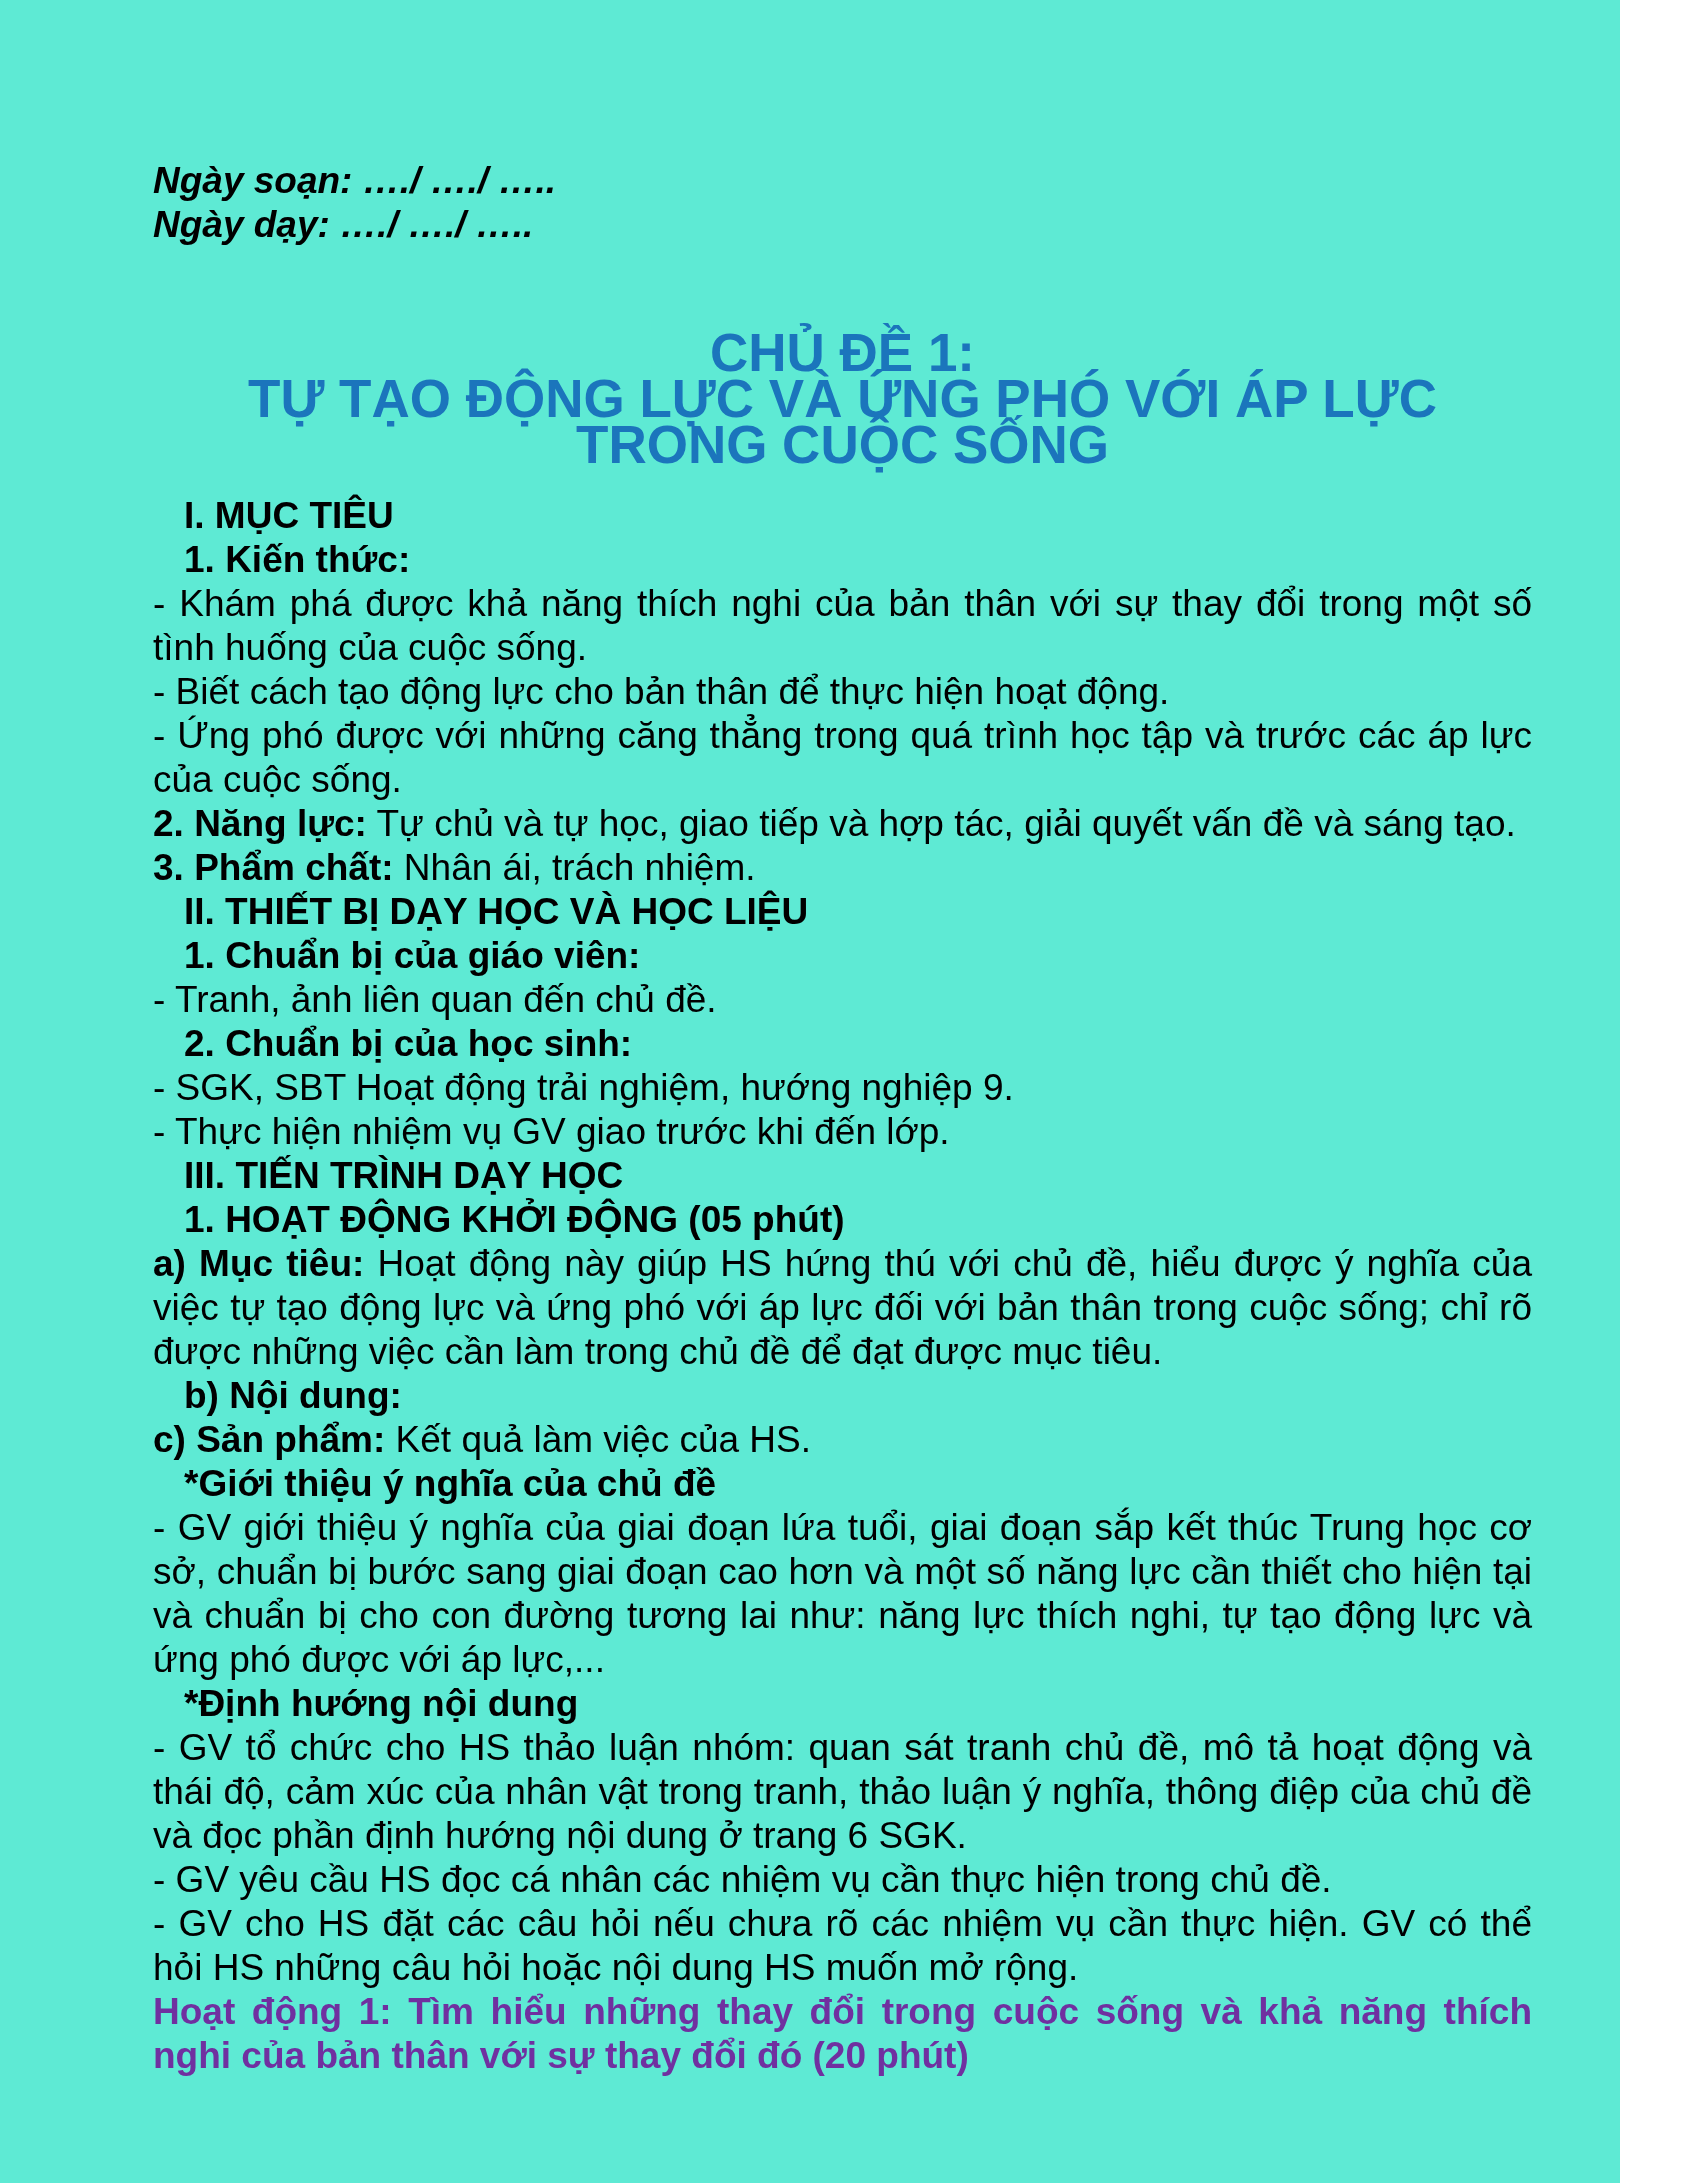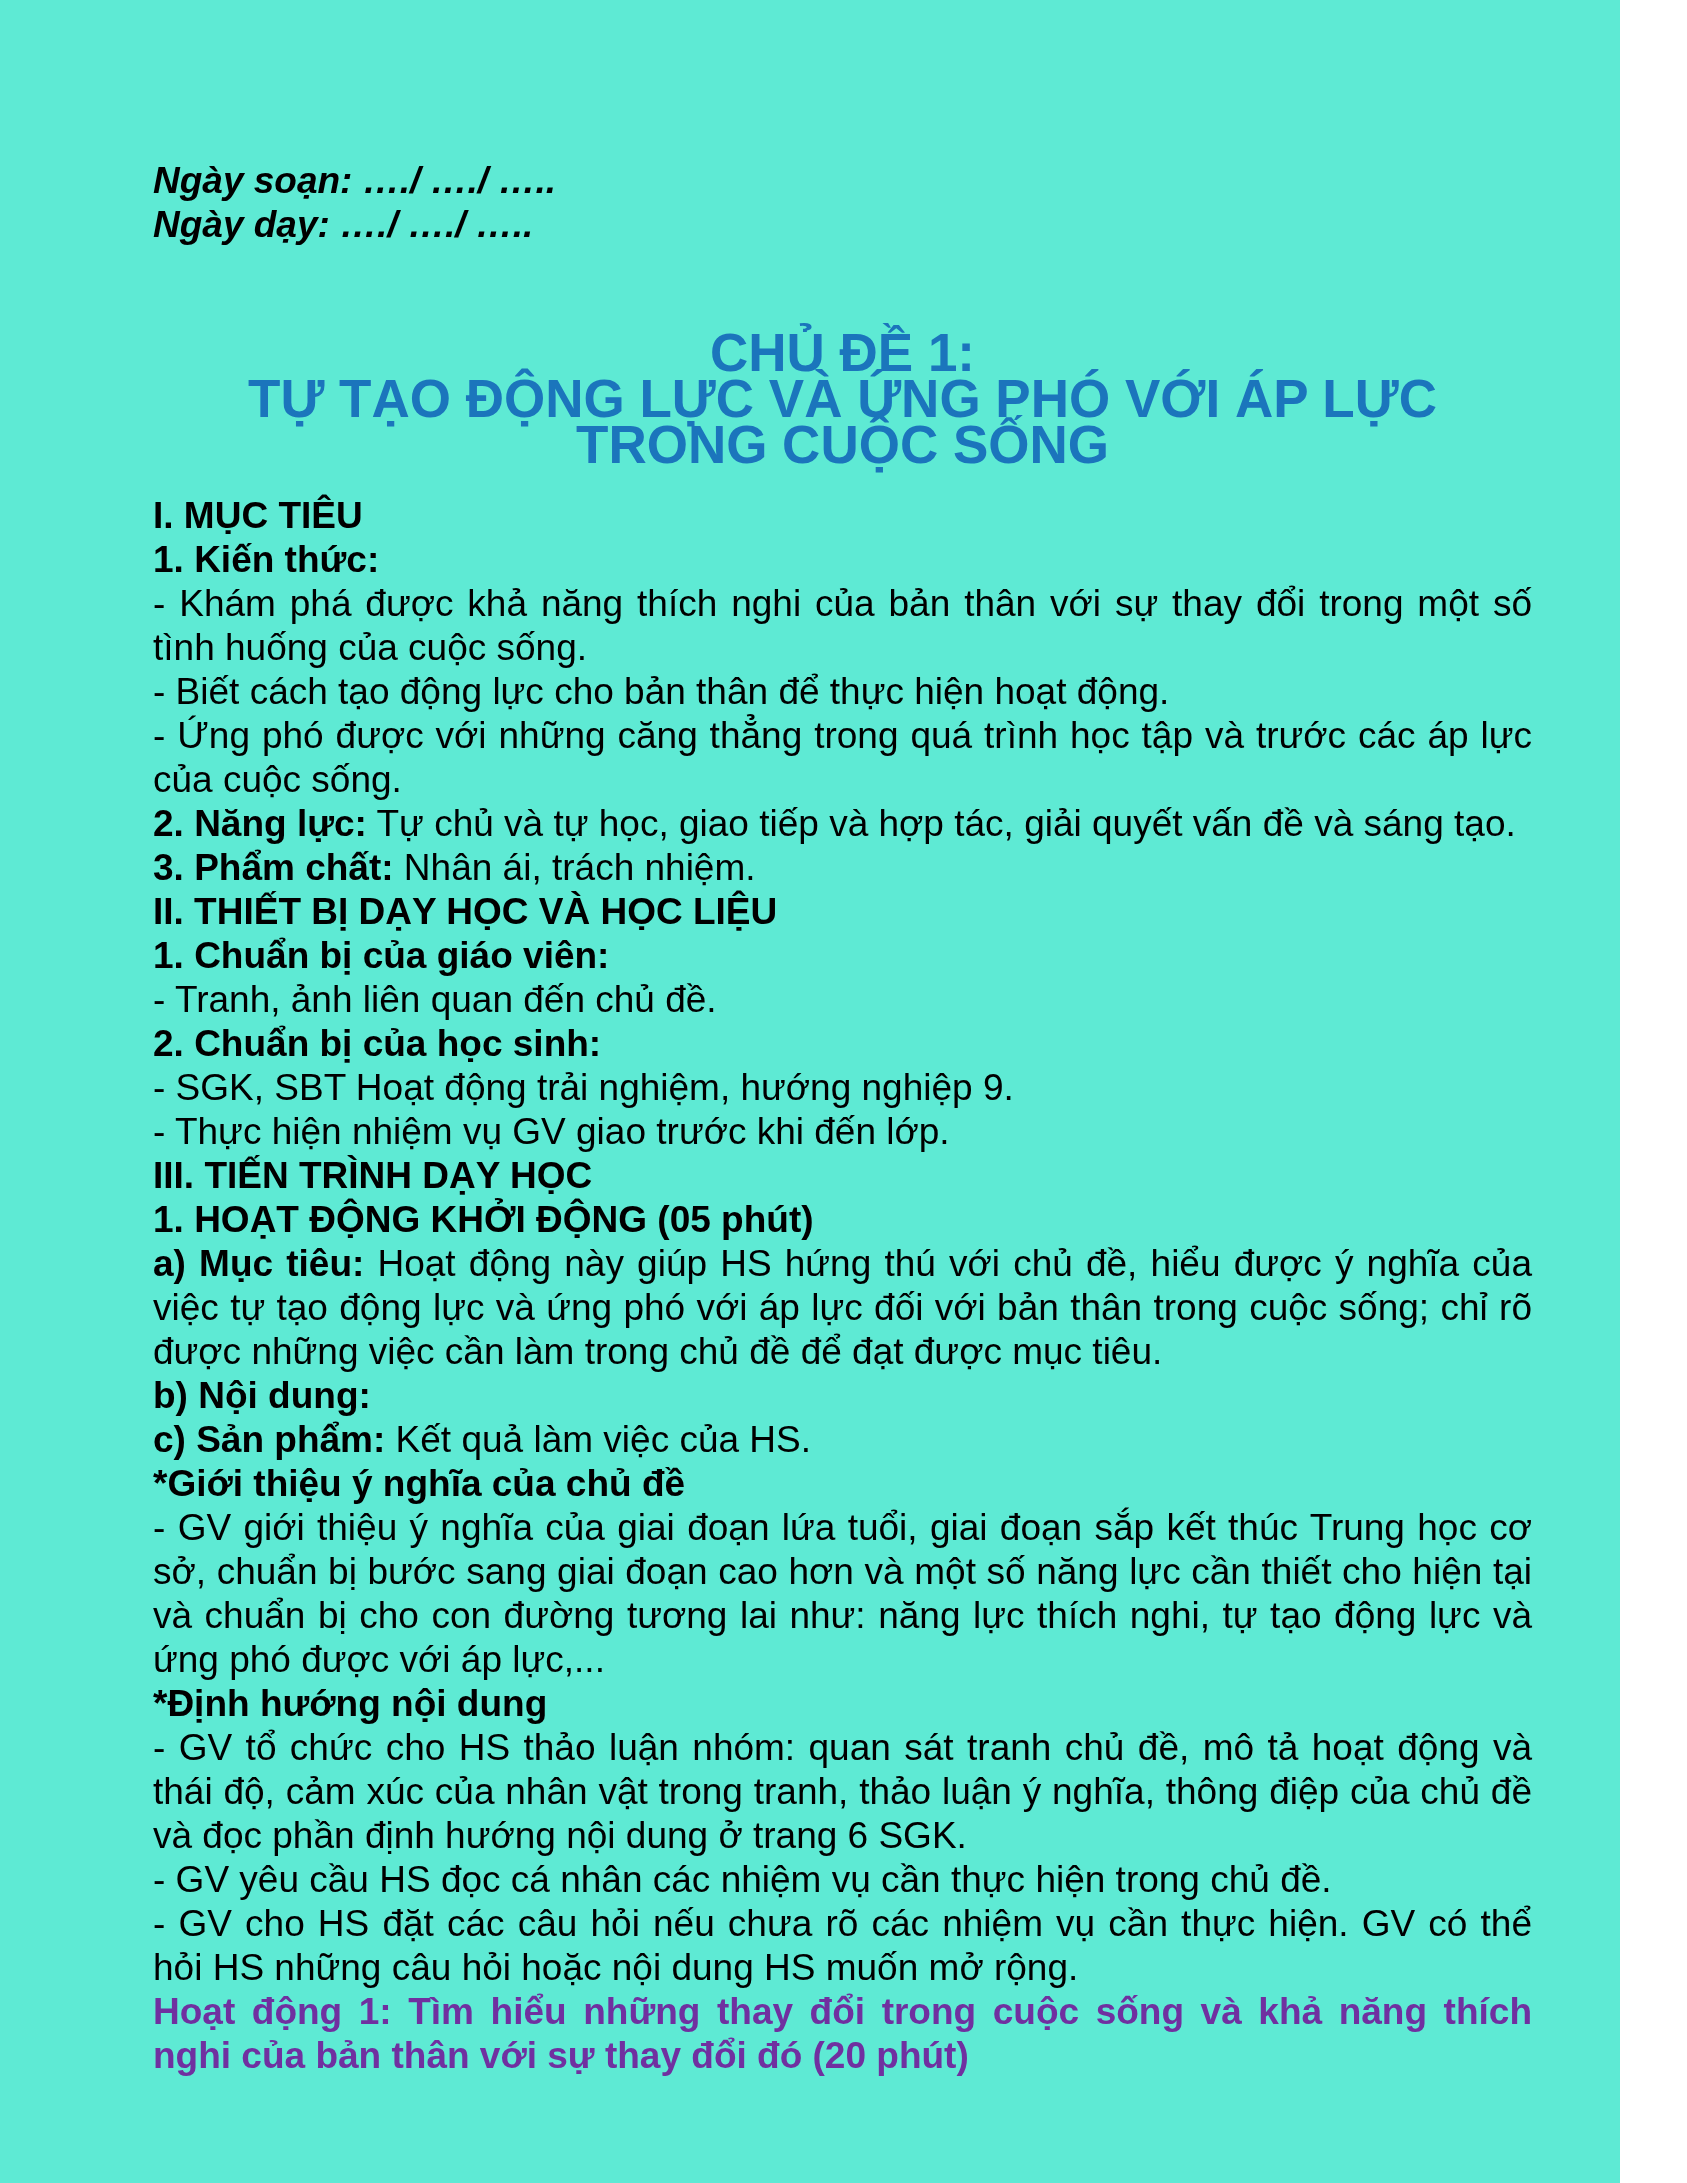--- a/index.html
+++ b/index.html
@@ -36,21 +36,21 @@
   }
   .doc p.title, .doc p.title_start {
     text-align: center;
     color: var(--title-blue, #1B75BC);
     font-weight: bold;
     font-size: 53px;
     line-height: 46px;
   }
   .doc p.title_start { margin-top: 83px; }
   .doc p.section_start { margin-top: 26px; }
-  .doc p.hbold, .doc p.section_start { font-weight: bold; }
+  .doc p.hbold, .doc p.section_start { font-weight: bold; margin-left: 31px; }
   .doc p.purple {
     color: var(--activity-purple, #7030A0);
     font-weight: bold;
   }
   .doc b { font-weight: bold; }
 </style>
 </head>
 <body>
 
 <div class="page">

